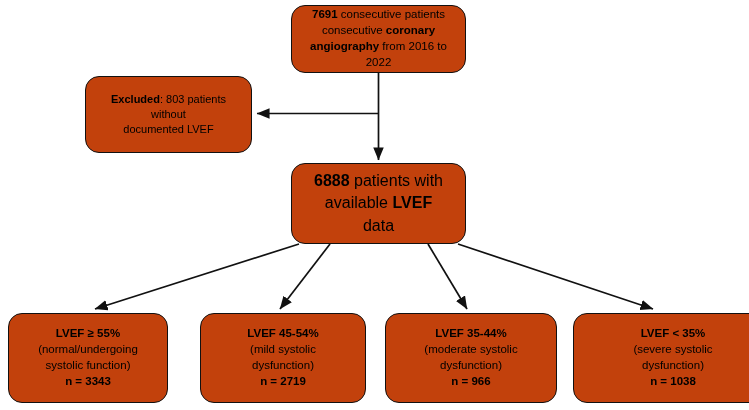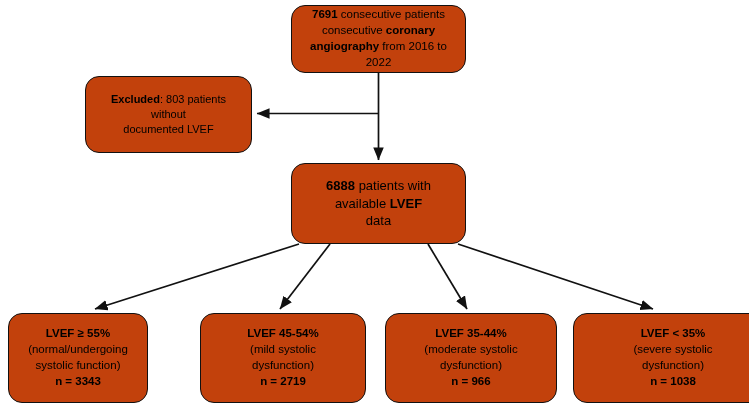--- a/index.html
+++ b/index.html
@@ -53,28 +53,28 @@
     top: 76px;
     width: 167px;
     height: 77px;
     font-size: 11px;
   }
   .node-available {
     left: 291px;
     top: 163px;
     width: 175px;
     height: 81px;
-    font-size: 13px;
+    font-size: 16px;
   }
   .node-leaf {
     top: 313px;
     height: 90px;
     font-size: 11.5px;
   }
-  .leaf-0 { left: 8px;   width: 140px; }
+  .leaf-0 { left: 8px;   width: 160px; }
   .leaf-1 { left: 200px; width: 166px; }
   .leaf-2 { left: 385px; width: 172px; }
   .leaf-3 { left: 573px; width: 200px; }
   .line-title {
     font-weight: bold;
     display: block;
   }
   .line-sub { display: block; }
   .line-n {
     font-weight: bold;

